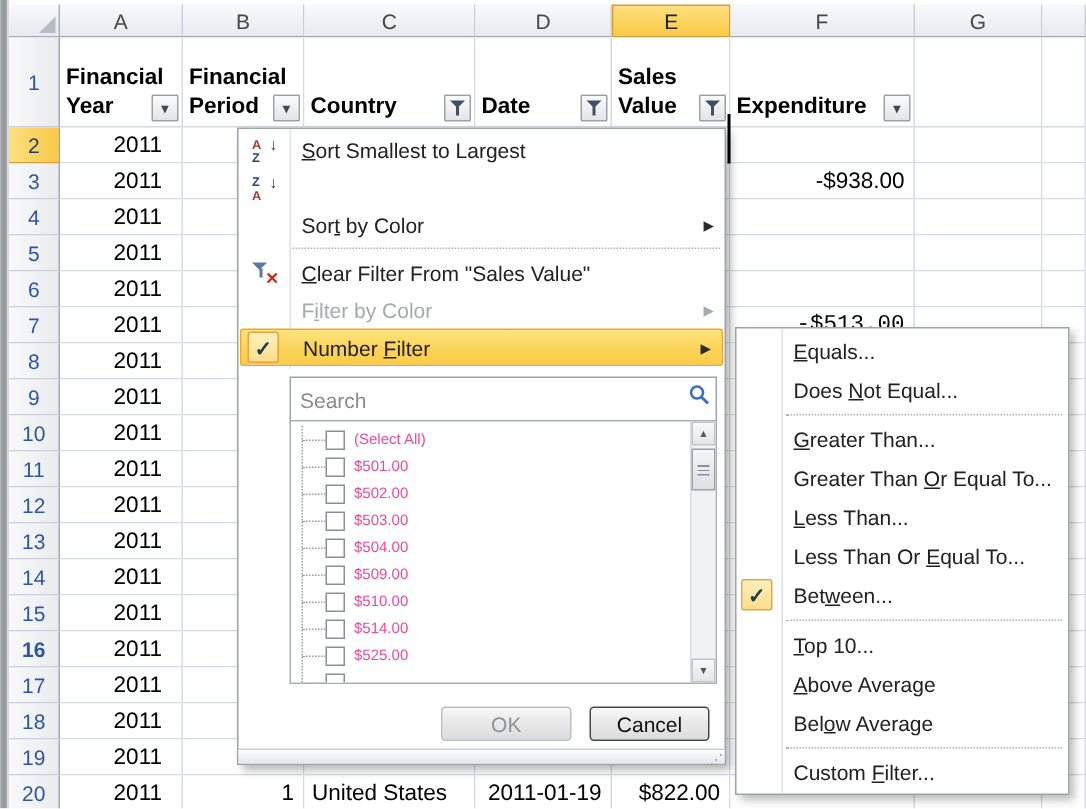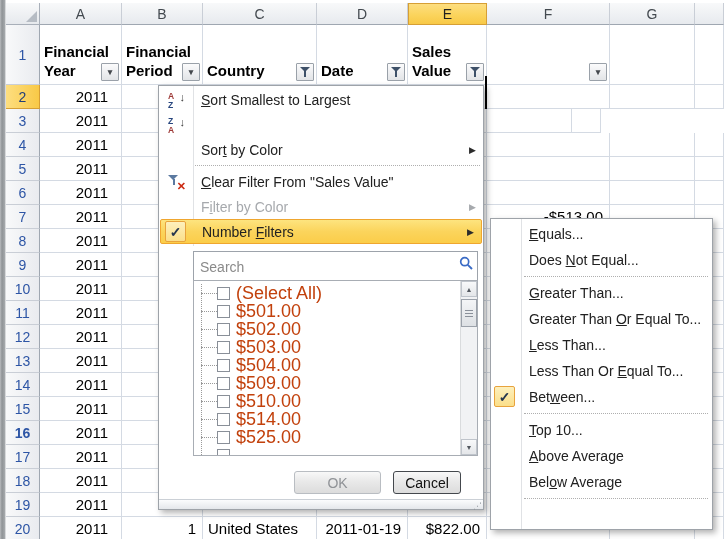--- a/index.html
+++ b/index.html
@@ -70,37 +70,37 @@
   .cficon .funnel{color:#5b79a0;position:absolute;left:1px;top:2px;}
   .cficon .redx{position:absolute;right:-1px;bottom:-1px;color:#cc2a12;font-size:11px;font-weight:bold;line-height:1;}
   .search-row{position:absolute;left:34px;top:165px;width:285px;height:32px;}
   .search-input{width:100%;height:100%;box-sizing:border-box;border:1px solid #9da3ab;padding:0 22px 0 6px;
     font-family:"Liberation Sans",sans-serif;font-size:14px;color:#333;outline:none;}
   .search-input::placeholder{color:#8a8a8a;opacity:1;}
   .mag{position:absolute;right:5px;top:5px;}
   .value-list{position:absolute;left:34px;top:194px;width:285px;height:176px;box-sizing:border-box;
     border:1px solid #a8adb4;background:#fff;overflow:hidden;padding-top:3px;}
   .vline{position:absolute;left:7px;top:3px;bottom:0;border-left:1px dotted #9a9a9a;}
-  .litem{height:18px;display:flex;align-items:center;padding-left:7px;font-size:18px;color:#c2410c;}
+  .litem{height:18px;display:flex;align-items:center;padding-left:7px;font-size:10px;color:#ec4899;}
   .tree{width:16px;border-top:1px dotted #9a9a9a;flex:none;}
   .cb{width:13px;height:13px;box-sizing:border-box;border:1px solid #898f98;background:#fff;flex:none;margin-right:6px;}
   .scrollbar{position:absolute;right:0;top:0;bottom:0;width:17px;background:#f1f2f4;border-left:1px solid #d9dbdd;box-sizing:border-box;}
   .sb-btn{position:absolute;left:0;width:16px;height:16px;box-sizing:border-box;border:1px solid #bfc4cb;
     background:linear-gradient(180deg,#f8f9fa,#e4e6e9);display:flex;align-items:center;justify-content:center;
     font-size:7px;color:#53585f;}
   .sb-up{top:0;}
   .sb-down{bottom:0;}
   .sb-thumb{position:absolute;left:0;top:18px;width:16px;height:28px;box-sizing:border-box;border:1px solid #9ba1aa;
     background:linear-gradient(180deg,#f4f5f7,#dde0e4);display:flex;align-items:center;justify-content:center;}
   .sb-thumb span{width:8px;height:7px;background:repeating-linear-gradient(180deg,#8a909a 0 1px,transparent 1px 3px);}
   .btn{position:absolute;top:385px;height:23px;box-sizing:border-box;border-radius:3px;
     background:linear-gradient(180deg,#f8f8f8,#e9e9e9 45%,#dcdcdc);display:flex;align-items:center;justify-content:center;
     font-size:14px;}
   .btn.ok{left:135px;width:87px;border:1px solid #b9bdc2;color:#8f9296;}
-  .btn.cancel{left:234px;width:68px;border:1px solid #44484d;color:#111;}
+  .btn.cancel{left:234px;width:80px;border:1px solid #44484d;color:#111;}
   .resize-strip{position:absolute;left:0;right:0;bottom:0;height:9px;border-top:1px solid #cbd0d6;
     background:linear-gradient(180deg,#fbfcfd,#e4e7eb);}
   .grip{position:absolute;right:1px;bottom:-2px;font-size:9px;color:#8f959b;line-height:1;}
   
   .submenu{position:absolute;left:490px;top:218px;width:223px;height:312px;box-sizing:border-box;
     background:#fff;border:1px solid #9ea3a9;box-shadow:3px 3px 6px rgba(0,0,0,.3);font-size:14px;color:#212121;padding-top:2px;}
   .sub-gutter-line{position:absolute;left:30px;top:0;bottom:0;width:1px;background:#e0e2e5;}
   .sitem{position:relative;height:26px;display:flex;align-items:center;padding-left:38px;box-sizing:border-box;}
   .ssep{border-top:1px dotted #afafaf;margin:3px 4px 3px 33px;height:0;}
 </style>
@@ -154,20 +154,21 @@
           </div>
         </div>
         <div class="h1cell" style="width: 79px;">
           <div>Sales</div>
           <div>Value</div>
           <div class="fbtn">
             <span class="funnel"></span>
           </div>
         </div>
         <div class="h1cell" style="width: 123px;">
+          <div>Expenditure</div>
           <div class="fbtn">
             <span class="caret">▾</span>
           </div>
         </div>
         <div class="h1cell" style="width: 85px;"></div>
         <div class="h1cell" style="width: 29px;"></div>
       </div>
     <div id="datarows">
         <div class="drow">
           <div class="rowhead sel" style="height: 24px;">2</div>
@@ -180,20 +181,21 @@
           <div class="cell l" style="width: 85px;"></div>
           <div class="cell l" style="width: 29px;"></div>
         </div>
         <div class="drow">
           <div class="rowhead" style="height: 24px;">3</div>
           <div class="cell rA" style="width: 82px;">2011</div>
           <div class="cell r" style="width: 81px;"></div>
           <div class="cell l" style="width: 114px;"></div>
           <div class="cell r" style="width: 91px;"></div>
           <div class="cell r" style="width: 79px;"></div>
+          <div class="cell r" style="width: 123px;">-$938.00</div>
           <div class="cell l" style="width: 85px;"></div>
           <div class="cell l" style="width: 29px;"></div>
         </div>
         <div class="drow">
           <div class="rowhead" style="height: 24px;">4</div>
           <div class="cell rA" style="width: 82px;">2011</div>
           <div class="cell r" style="width: 81px;"></div>
           <div class="cell l" style="width: 114px;"></div>
           <div class="cell r" style="width: 91px;"></div>
           <div class="cell r" style="width: 79px;"></div>
@@ -223,21 +225,21 @@
           <div class="cell l" style="width: 85px;"></div>
           <div class="cell l" style="width: 29px;"></div>
         </div>
         <div class="drow">
           <div class="rowhead" style="height: 24px;">7</div>
           <div class="cell rA" style="width: 82px;">2011</div>
           <div class="cell r" style="width: 81px;"></div>
           <div class="cell l" style="width: 114px;"></div>
           <div class="cell r" style="width: 91px;"></div>
           <div class="cell r" style="width: 79px;"></div>
-          <div class="cell r" style="width: 123px;">-$513.00</div>
+          <div class="cell r" style="width: 123px; font-family: Liberation Mono, monospace;">-$513.00</div>
           <div class="cell l" style="width: 85px;"></div>
           <div class="cell l" style="width: 29px;"></div>
         </div>
         <div class="drow">
           <div class="rowhead" style="height: 24px;">8</div>
           <div class="cell rA" style="width: 82px;">2011</div>
           <div class="cell r" style="width: 81px;"></div>
           <div class="cell l" style="width: 114px;"></div>
           <div class="cell r" style="width: 91px;"></div>
           <div class="cell r" style="width: 79px;"></div>
@@ -416,21 +418,21 @@
             </span>
           </span>
           <span><span></span><span class="u">C</span><span>lear Filter From "Sales Value"</span></span>
         </div>
         <div class="mitem disabled">
           <span><span>F</span><span class="u">i</span><span>lter by Color</span></span>
           <span class="arrow">▶</span>
         </div>
         <div class="mitem hl">
           <span class="checkbox-badge">✓</span>
-          <span><span>Number </span><span class="u">F</span><span>ilters</span></span>
+          <span><span>Number </span><span class="u">F</span><span>ilter</span></span>
           <span class="arrow">▶</span>
         </div>
       </div>
     <div class="search-row">
       <input class="search-input" type="text" placeholder="Search" style="">
       <span class="mag">
         <svg width="14" height="14" viewBox="0 0 14 14">
           <circle cx="5.7" cy="5.7" r="4" fill="none" stroke="#3a6bc5" stroke-width="1.7"></circle>
           <line x1="8.8" y1="8.8" x2="13" y2="13" stroke="#3a6bc5" stroke-width="1.9"></line>
         </svg>
@@ -532,15 +534,18 @@
         <div class="sitem">
           <span><span></span><span class="u">T</span><span>op 10...</span></span>
         </div>
         <div class="sitem">
           <span><span></span><span class="u">A</span><span>bove Average</span></span>
         </div>
         <div class="sitem">
           <span><span>Bel</span><span class="u">o</span><span>w Average</span></span>
         </div>
         <div class="ssep"></div>
+        <div class="sitem">
+          <span><span>Custom </span><span class="u">F</span><span>ilter...</span></span>
+        </div>
       </div>
   </div>
 </div>
 
 </body></html>

